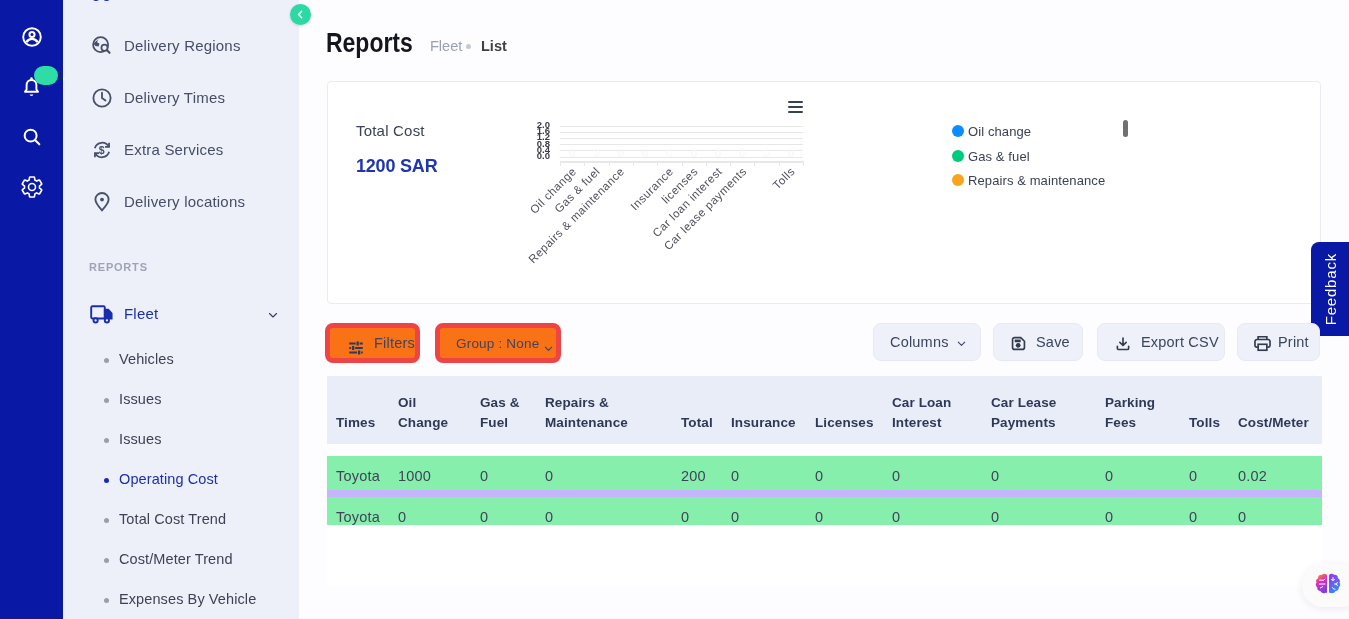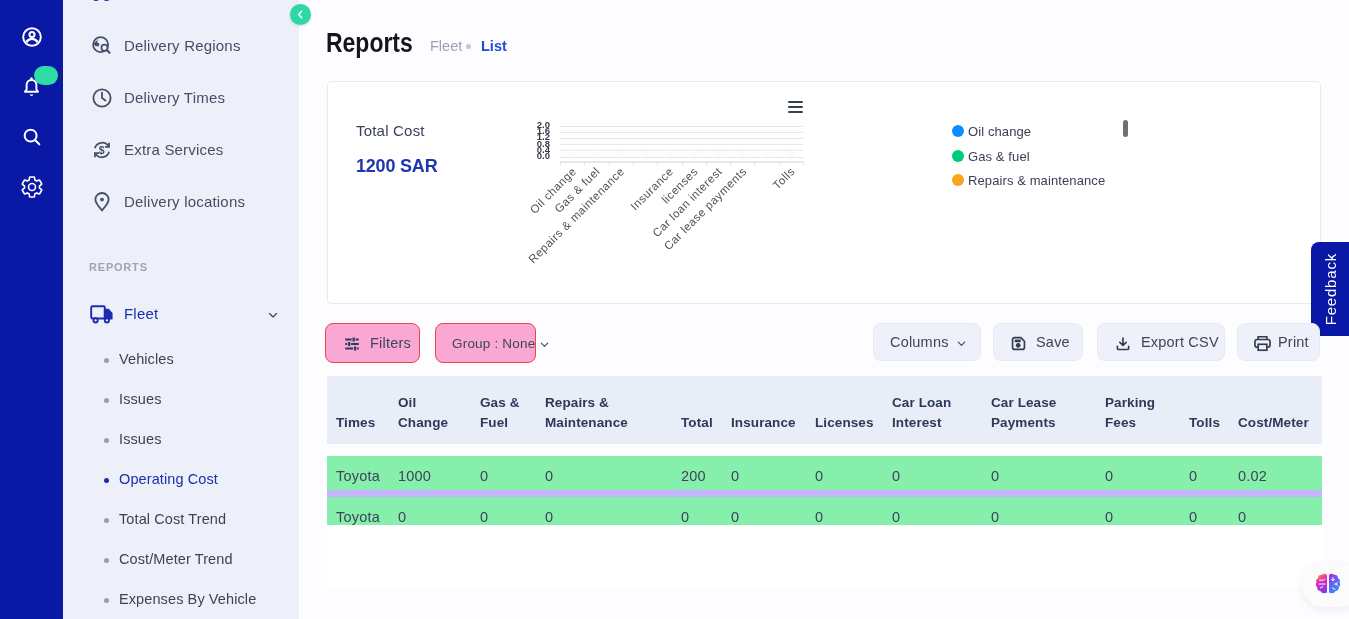--- a/index.html
+++ b/index.html
@@ -25,21 +25,21 @@
 .sub.active .dot { background:#1b2cae; }
 .sub.active .tx { color:#1b2fae; }
 
 
 .collapse { position:absolute; left:290px; top:4px; width:21px; height:21px; border-radius:50%; background:#2cd8a4; box-shadow:0 1px 3px rgba(0,0,0,.15); }
 
 
 .h1 { position:absolute; left:326px; top:27px; font-size:28px; font-weight:600; color:#15151f; transform:scaleX(0.82); transform-origin:0 0; }
 .bc-fleet { position:absolute; left:430px; top:38px; font-size:14.5px; font-weight:500; color:#9aa0b4; }
 .bc-dot { position:absolute; left:466px; top:44px; width:5px; height:5px; border-radius:50%; background:#c3c8d9; }
-.bc-list { position:absolute; left:481px; top:38px; font-size:14.5px; font-weight:bold; color:#1d4ed8; }
+.bc-list { position:absolute; left:481px; top:38px; font-size:14.5px; font-weight:bold; color:#404040; }
 
 
 .card { position:absolute; left:327px; top:81px; width:994px; height:223px; background:#fff; border:1px solid #e9ebf3; border-radius:4px; }
 .tc-label { position:absolute; left:28px; top:40px; font-size:15px; color:#3a4158; letter-spacing:0.2px; }
 .tc-value { position:absolute; left:28px; top:74px; font-size:18px; font-weight:bold; color:#1f36b0; letter-spacing:-0.2px; }
 .burger { position:absolute; left:460px; top:19px; width:15px; height:11px; }
 .burger div { height:2.4px; background:#36414f; border-radius:1px; margin-bottom:2.6px; }
 
 
 .ylab { position:absolute; font-size:9.5px; font-weight:bold; color:#3b3b49; width:30px; text-align:right; }
@@ -56,21 +56,21 @@
 .thumb { position:absolute; left:795px; top:38px; width:5px; height:17px; border-radius:3px; background:#707070; }
 
 
 .feedback { position:absolute; left:1311px; top:242px; width:38px; height:94px; background:#0a18a6; border-radius:8px 0 0 8px; }
 
 .feedback { display:flex; align-items:center; justify-content:center; }
 .feedback span { writing-mode:vertical-rl; transform:rotate(180deg); font-size:15px; color:#fff; letter-spacing:0.8px; }
 
 
 .btn { position:absolute; top:323px; height:40px; border-radius:8px; font-size:14.5px; color:#3d455e; }
-.btn-w { background:#f9a8d4; border:1px solid #ef4444; }
+.btn-w { background:#f97316; border:5px solid #ef4444; }
 .btn-g { background:#eef1f9; border:1px solid #e7eaf3; top:323px; height:38px; }
 .btn .lbl { position:absolute; top:50%; transform:translateY(-50%); white-space:nowrap; letter-spacing:0.2px; }
 
 
 .thead { position:absolute; left:327px; top:376px; width:995px; height:68px; background:#e9edf8; }
 .hcell { position:absolute; font-size:13.5px; font-weight:bold; color:#2e3958; line-height:20px; letter-spacing:0.1px; }
 .trow { position:absolute; left:327px; width:995px; height:40px; background:#86efac; border-bottom:7px solid #c4b5fd;margin-top:12px; }
 .tcell { position:absolute; top:12px; font-size:14.5px; color:#3f4459; letter-spacing:0.2px; }
 .tbody-rest { position:absolute; left:327px; top:525px; width:995px; height:62px; background:#fff; }
 
@@ -271,21 +271,21 @@
       <span>Feedback</span>
     </div>
 
   <div class="btn btn-w" style="left:325px;width:95px;">
     <svg style="position:absolute;left:17px;top:11px;" width="18" height="18" viewBox="0 0 24 24" fill="none" stroke="#2e3a59" stroke-width="2.4">
       <path d="M3 6 H11.5 M16.8 6 H21 M3 12 H5.5 M10.8 12 H21 M3 18 H13.5 M18.8 18 H21" stroke-width="2.5"></path>
         <path d="M14.2 3.2 V8.8 M8.2 9.2 V14.8 M16.2 15.2 V20.8" stroke-width="3"></path>
     </svg>
     <span class="lbl" style="left:44px;">Filters</span>
   </div>
-  <div class="btn btn-w" style="left:435px;width:101px;">
+  <div class="btn btn-w" style="left:435px;width:126px;">
     <span class="lbl" style="left:16px;font-size:13.5px;">Group : None</span>
     <svg style="position:absolute;left:103px;top:15px;" width="11" height="11" viewBox="0 0 24 24" fill="none" stroke="#3d455e" stroke-width="2.4">
         <path d="M5 9 L12 16 L19 9" stroke-linecap="round" stroke-linejoin="round"></path>
       </svg>
   </div>
   <div class="btn btn-g" style="left:873px;width:108px;">
     <span class="lbl" style="left:16px;">Columns</span>
     <svg style="position:absolute;left:82px;top:14px;" width="11" height="11" viewBox="0 0 24 24" fill="none" stroke="#3d455e" stroke-width="2.4">
         <path d="M5 9 L12 16 L19 9" stroke-linecap="round" stroke-linejoin="round"></path>
       </svg>

